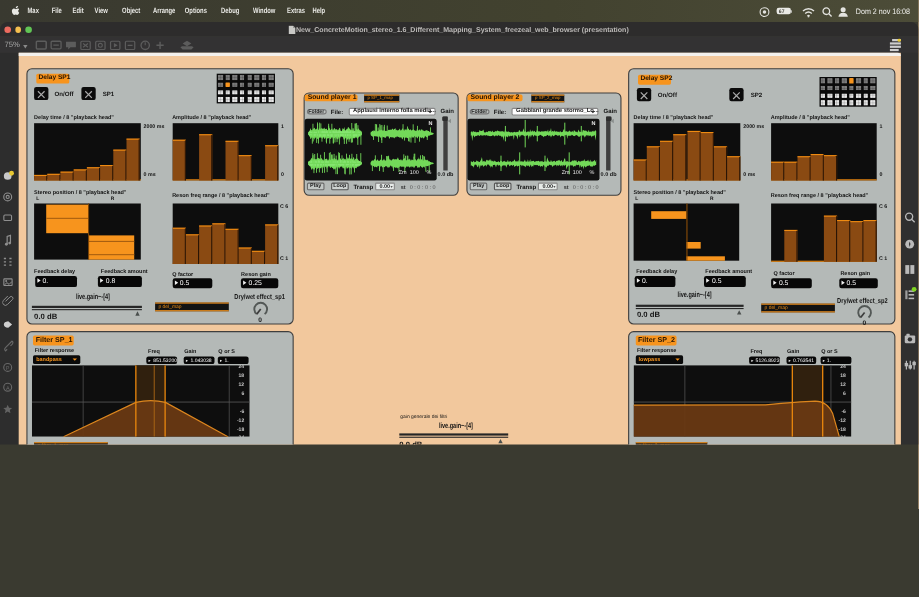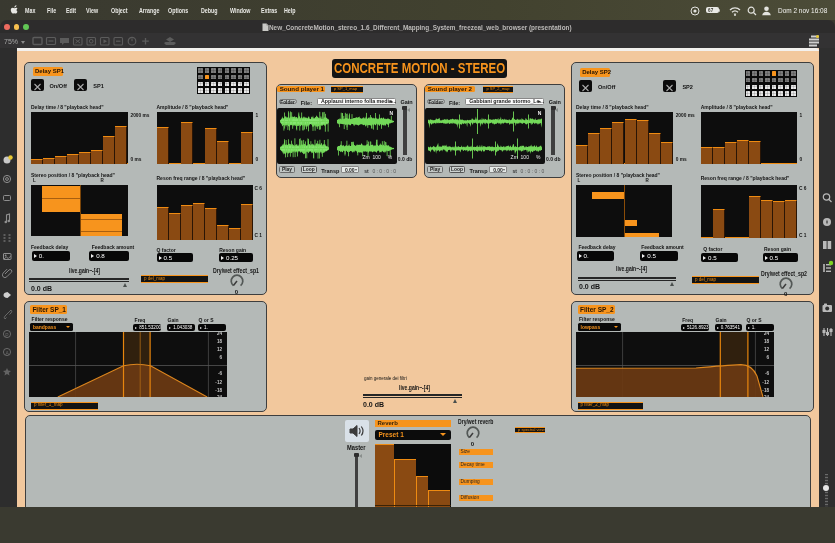--- a/index.html
+++ b/index.html
@@ -1,15 +1,15 @@
 <!DOCTYPE html>
 <html><head><meta charset="utf-8"><style>
 html,body{margin:0;padding:0}
 body{width:835px;height:543px;font-family:"Liberation Sans",sans-serif;background:#3a3a30;overflow:hidden}
-#pg{position:relative;width:835px;height:507px;overflow:hidden}
+#pg{position:relative;width:835px;height:404px;overflow:hidden}
 .ab{position:absolute;white-space:nowrap}
 .panel{position:absolute;background:#b4b9b7;border:1.5px solid #3e3e3e;border-radius:5px;box-sizing:border-box}
 </style></head><body>
 <div id="pg">
 <div class="ab" style="left:0;top:0;width:835px;height:20px;background:linear-gradient(90deg,#393930,#42422f 60%,#4c4c38)"></div>
 <svg class="ab" style="left:9.5px;top:5px" width="8.5" height="10" viewBox="0 0 11 12">
       <path d="M7.6 1.9c-.5.6-1.3 1-2 1-.1-.8.3-1.6.7-2.1C6.8.2 7.7-.1 8.4 0c.1.7-.3 1.4-.8 1.9zM8.3 3.2c-1.1 0-2 .6-2.6.6-.6 0-1.4-.6-2.3-.6C2.2 3.2 1 4.2 1 6.1c0 1.2.4 2.4 1 3.2.5.7 1 1.3 1.7 1.3.7 0 1-.4 1.8-.4.8 0 1 .4 1.8.4.8 0 1.3-.7 1.8-1.4.4-.6.6-1.2.6-1.2s-1.2-.5-1.2-1.9c0-1.2 1-1.8 1-1.8S9.7 3.2 8.3 3.2z" fill="#e8e8e4"></path>
     </svg>
 <div class="ab" style="left:24.5px;top:6.5px;font-size:7px;font-weight:800;color:#e9e9e5;transform:scaleX(0.76);transform-origin:left top">Max</div>
 <div class="ab" style="left:46.8px;top:6.5px;font-size:7px;font-weight:600;color:#e9e9e5;transform:scaleX(0.76);transform-origin:left top">File</div>
@@ -203,23 +203,20 @@
       <path d="M6 1.5 v4.5" stroke="#c9c9c9" stroke-width="1.4"></path>
       <path d="M3.2 3 a4.3 4.3 0 1 0 5.6 0" fill="none" stroke="#c9c9c9" stroke-width="1.3"></path>
     </svg>
 <div class="panel" style="left:23.5px;top:61.5px;width:243px;height:233px"></div>
 <div class="panel" style="left:570.5px;top:61.5px;width:243px;height:233px"></div>
 <div class="panel" style="left:275.5px;top:83.5px;width:141px;height:94px"></div>
 <div class="panel" style="left:423.5px;top:83.5px;width:141px;height:94px"></div>
 <div class="panel" style="left:23.5px;top:300.5px;width:243px;height:111px"></div>
 <div class="panel" style="left:570.5px;top:300.5px;width:243px;height:111px"></div>
 <div class="panel" style="left:25px;top:415px;width:786px;height:107px"></div>
-<div class="ab" style="left:332px;top:58.5px;width:175px;height:19.5px;background:#141414;border-radius:3px;color:#f7941d;font-weight:700;font-size:14.2px;line-height:19px;">
-      <span style="position:absolute;left:2px;top:0;transform:scaleX(0.81);transform-origin:left center">CONCRETE MOTION - STEREO</span>
-    </div>
 <div class="ab" style="left:32.5px;top:67px;width:30px;height:8.5px;background:#f7941d;border-radius:1.5px;color:#261504;font-weight:700;font-size:6px;line-height:8.5px;padding-left:2.5px;box-sizing:border-box">Delay SP1</div>
 <div class="ab" style="left:31px;top:79px;width:13px;height:12px;background:#0b0b0b;border-radius:2px"><svg width="13" height="12">
         <path d="M3.5 3 L9.5 9 M9.5 3 L3.5 9" stroke="#a9a9a9" stroke-width="1.1"></path>
       </svg></div>
 <div class="ab" style="left:49.5px;top:83px;font-size:5.6px;font-weight:700;color:#141414;">On/Off</div>
 <div class="ab" style="left:74.3px;top:79px;width:13px;height:12px;background:#0b0b0b;border-radius:2px"><svg width="13" height="12">
         <path d="M3.5 3 L9.5 9 M9.5 3 L3.5 9" stroke="#a9a9a9" stroke-width="1.1"></path>
       </svg></div>
 <div class="ab" style="left:93.3px;top:83px;font-size:5.6px;font-weight:700;color:#141414;">SP1</div>
 <div class="ab" style="left:197px;top:67px;width:53px;height:27px;background:#0a0a0a">

